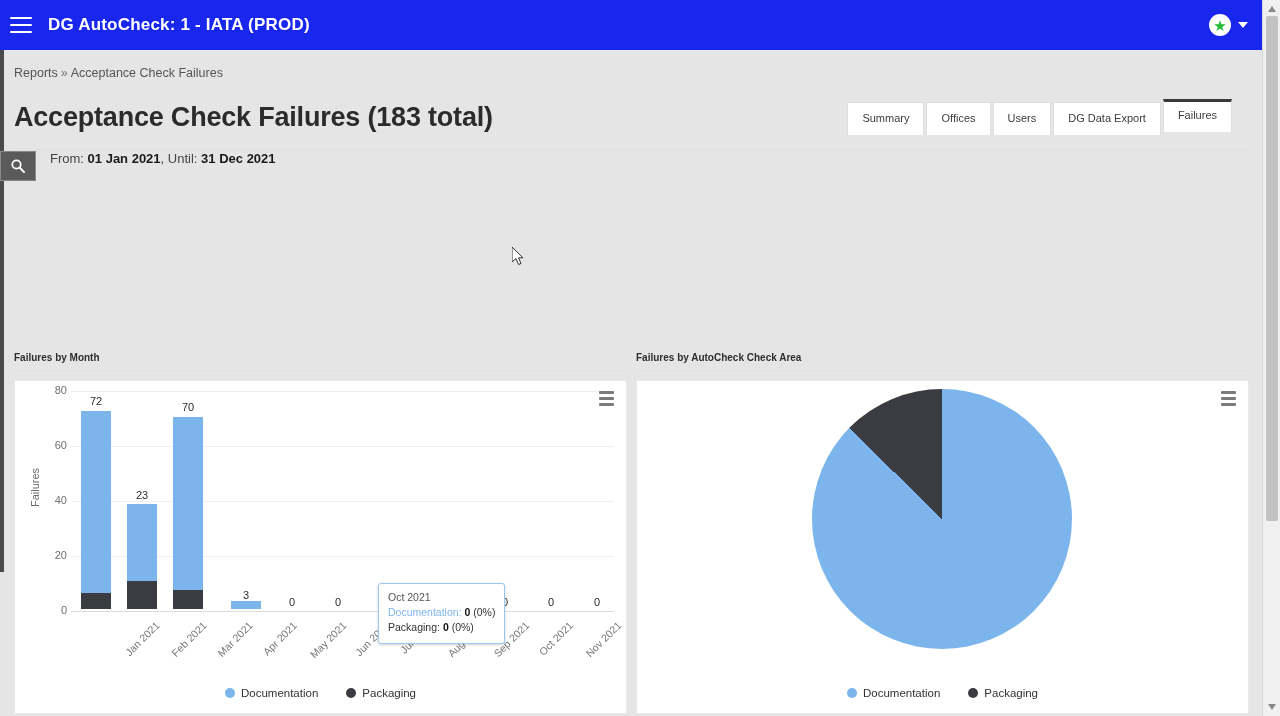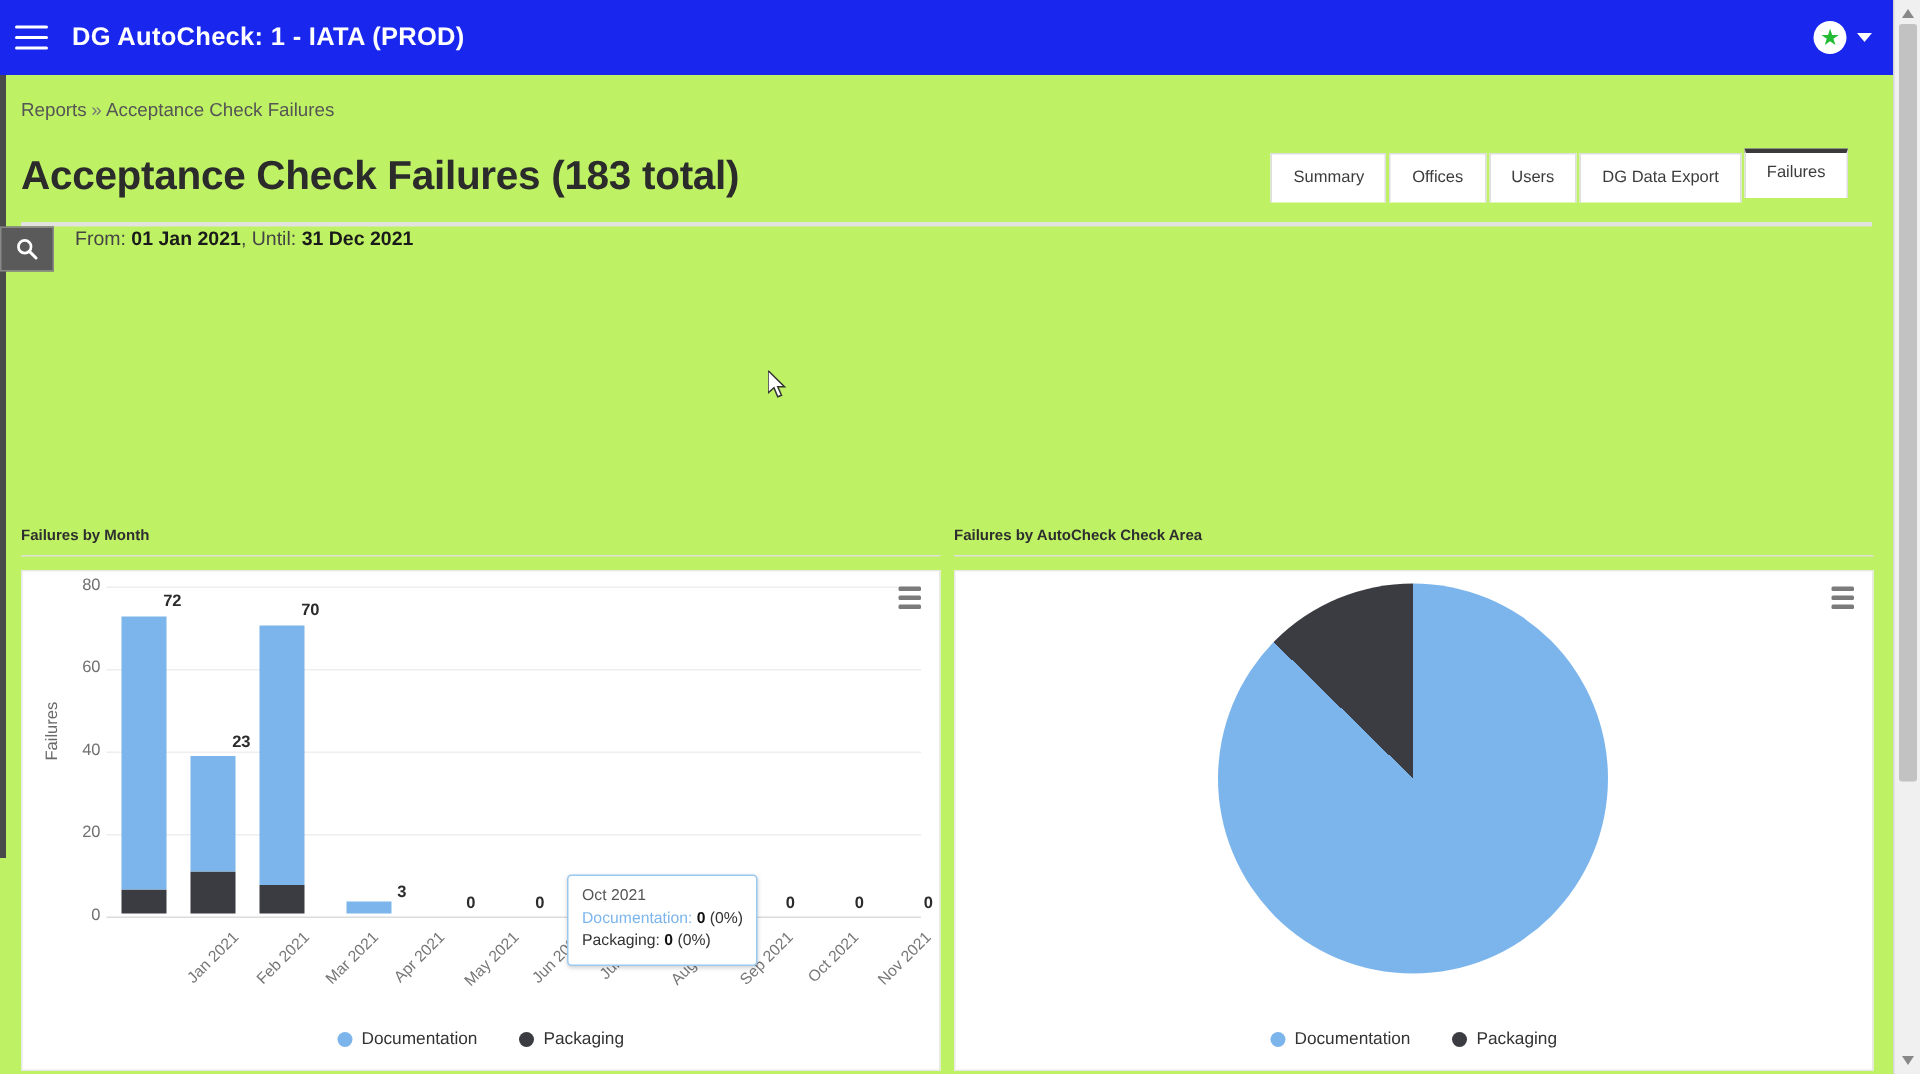--- a/index.html
+++ b/index.html
@@ -36,21 +36,21 @@
     font-size: 15px; color: #22bb33; line-height: 1;
   }
   .caret-down {
     width: 0; height: 0; border-left: 5px solid transparent;
     border-right: 5px solid transparent; border-top: 6px solid #fff;
   }
 
   
   .page {
     position: absolute; top: 50px; left: 0; width: 1262px; height: 666px;
-    background: #bef264;
+    background: #e5e5e5;
     overflow: hidden;
   }
   .left-rail {
     position: absolute; left: 0; top: 0; width: 4px; height: 522px;
     background: #4a4a4a;
   }
 
   .breadcrumb {
     padding: 16px 0 12px 14px; font-size: 12.5px; color: #555;
   }
@@ -135,22 +135,22 @@
   }
   .gridline {
     position: absolute; left: 56px; right: 12px; height: 1px; background: #eeeeee;
   }
   .axisline {
     position: absolute; left: 56px; right: 12px; height: 1px; background: #dcdcdc;
   }
   .bar-doc { position: absolute; background: #7cb5ec; }
   .bar-pkg { position: absolute; background: #3b3b42; }
   .bar-label {
-    position: absolute; font-size: 11px; font-weight: bold; color: #2b2b2b;
-    text-align: right; white-space: nowrap;
+    position: absolute; font-size: 11px; font-weight: normal; color: #2b2b2b;
+    text-align: center; white-space: nowrap;
   }
   .xlabel {
     position: absolute; font-size: 10.5px; color: #777; white-space: nowrap;
     transform: rotate(-45deg); transform-origin: right top; text-align: right;
   }
   .legend {
     position: absolute; bottom: 14px; left: 0; right: 0;
     display: flex; justify-content: center; gap: 28px;
     font-size: 11.5px; color: #333;
   }

